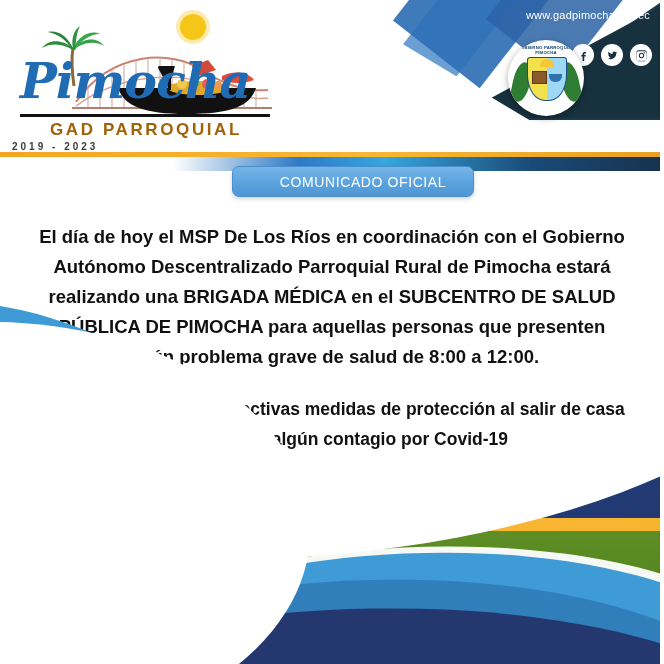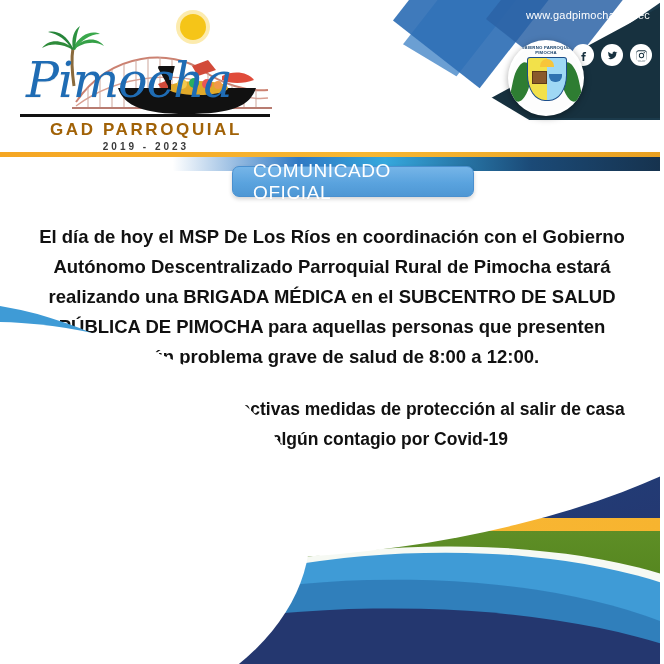--- a/index.html
+++ b/index.html
@@ -109,35 +109,35 @@
   .logo-sun{
     position:absolute;left:168px;top:6px;width:26px;height:26px;border-radius:50%;
     background:#f5c518;box-shadow:0 0 0 4px rgba(245,197,24,.35);
   }
   .bridge{
     position:absolute;left:60px;top:24px;width:200px;height:78px;opacity:.95;
   }
   .palm{position:absolute;left:26px;top:18px;width:70px;height:64px;}
   .boat{position:absolute;left:100px;top:58px;width:150px;height:52px;}
   .logo-word{
-    position:absolute;left:14px;top:44px;
-    font-family:"DejaVu Serif", serif;font-style:italic;font-weight:normal;
+    position:absolute;left:8px;top:44px;
+    font-family:"DejaVu Serif", serif;font-style:italic;font-weight:bold;
     font-size:49px;color:#1f6cb4;letter-spacing:-1px;
     text-shadow:0 1px 0 rgba(0,0,0,.06);
     z-index:4;
   }
   .logo-rule{
     position:absolute;left:8px;top:106px;width:250px;height:3px;background:#111;
   }
   .logo-gad{
     position:absolute;left:0;top:112px;width:268px;text-align:center;
     font-size:17px;font-weight:bold;letter-spacing:2.6px;color:#a16207;
   }
   .logo-years{
-    position:absolute;left:0;top:133px;width:268px;text-align:center;
+    position:absolute;left:0;top:133px;width:268px;text-align:left;
     font-size:10px;letter-spacing:3px;color:#3b3b3b;font-weight:bold;
   }
 
   
   .band-orange{
     position:absolute;left:0;top:152px;width:664px;height:5px;
     background:linear-gradient(90deg,#f5a623 0%,#f7b733 55%,#e8a021 100%);
   }
   .band-navy{
     position:absolute;left:0;top:157px;width:664px;height:14px;
@@ -147,21 +147,21 @@
   
   .badge{
     position:absolute;left:232px;top:166px;width:240px;height:29px;
     border-radius:7px;
     background:linear-gradient(180deg,#76b5e8 0%,#5aa3de 55%,#4e97d4 100%);
     border:1px solid #4a90cf;
     box-shadow:0 2px 4px rgba(0,0,0,.18);
     display:flex;align-items:center;justify-content:center;
   }
   .badge span{
-    color:#ffffff;font-size:19px;letter-spacing:.6px;margin-left:20px;
+    color:#ffffff;font-size:14px;letter-spacing:.6px;margin-left:20px;
   }
 
   
   .body-copy{
     position:absolute;left:34px;top:222px;width:596px;
     text-align:center;color:#111111;
   }
   .p1,.p2,.p3{
     font-weight:bold;margin:0;
   }

